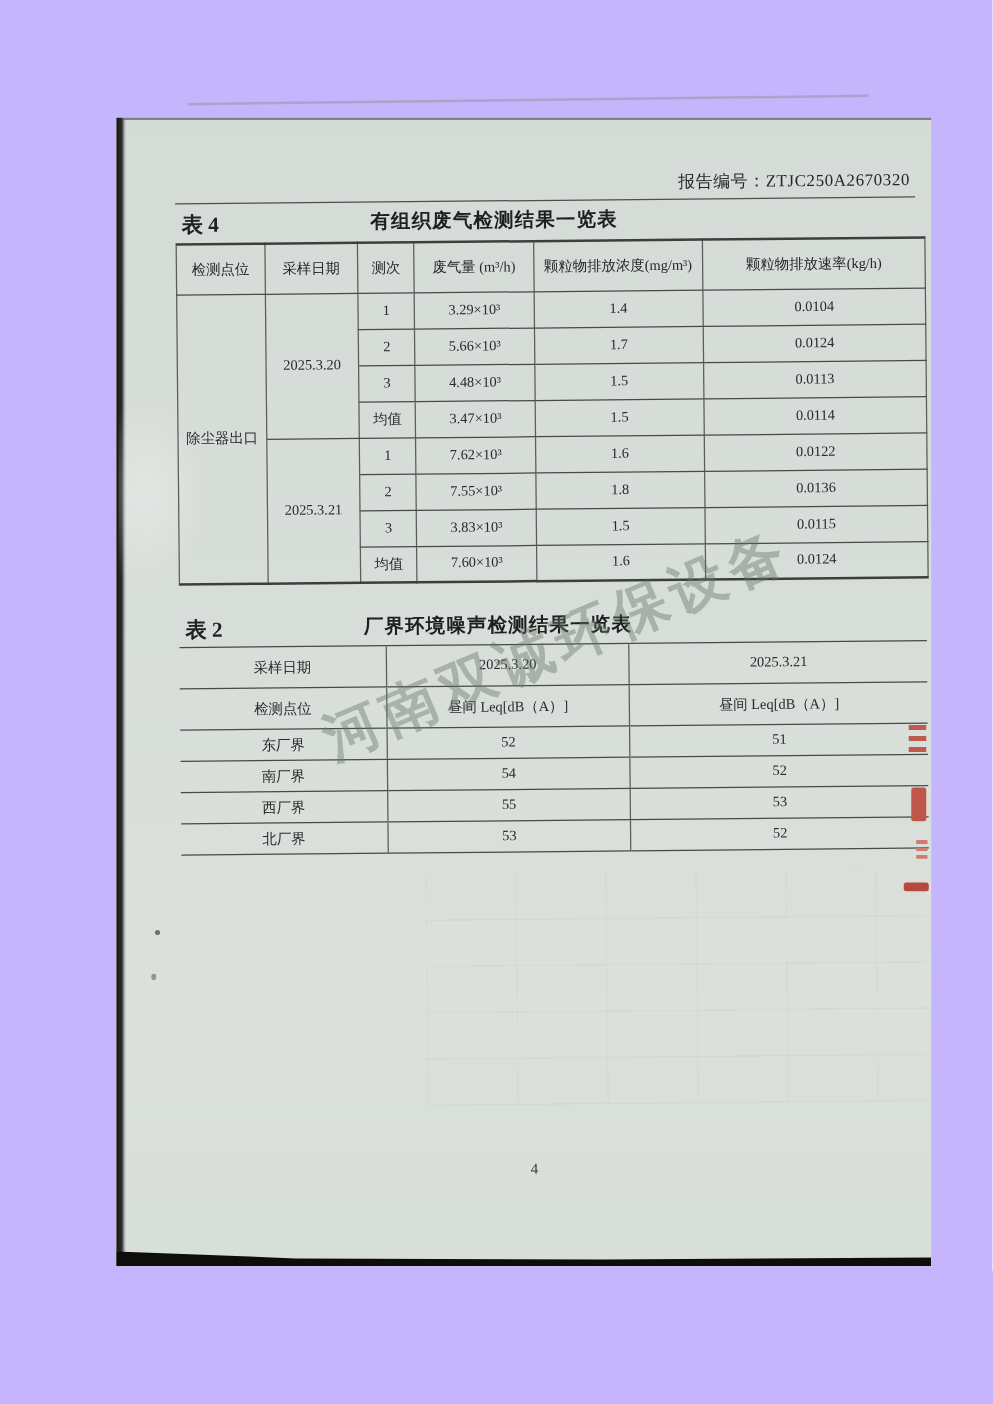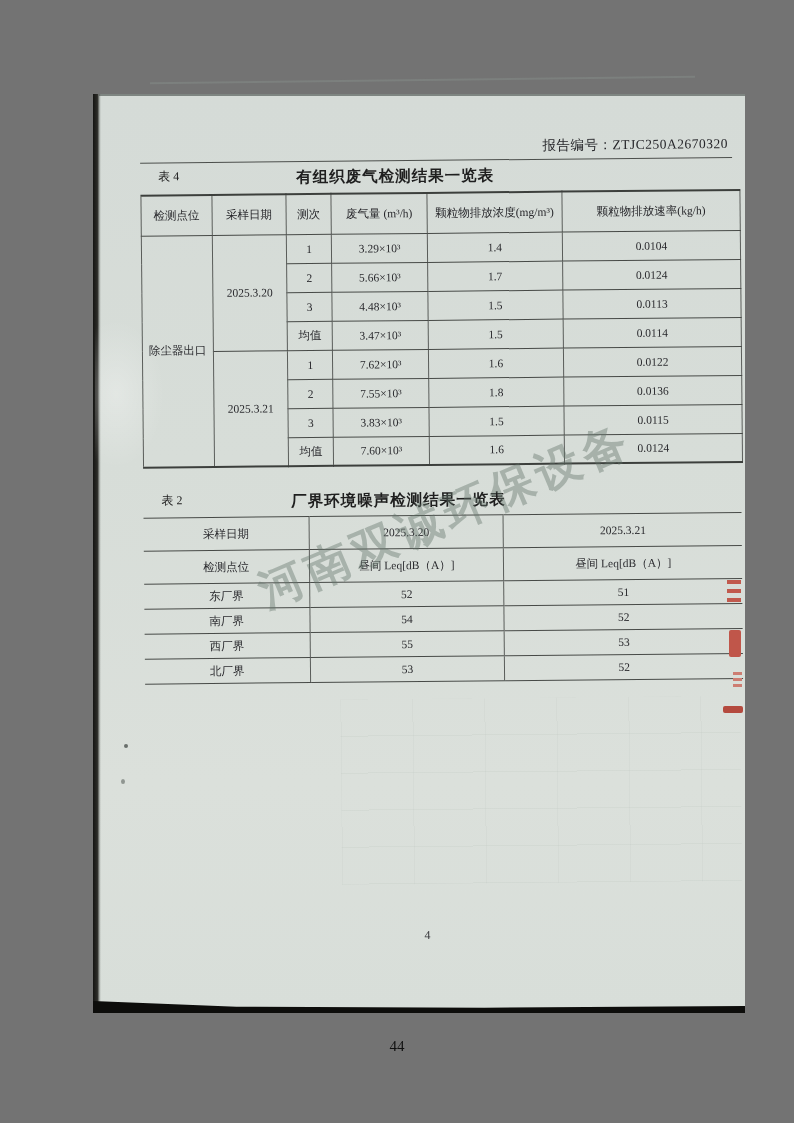--- a/index.html
+++ b/index.html
@@ -1,18 +1,18 @@
 <!DOCTYPE html>
 <html><head>
 <meta charset="utf-8">
 <style>
   * { margin:0; padding:0; box-sizing:border-box; }
   html,body { width:794px; height:1123px; background:#ffffff; overflow:hidden;
               font-family:"Liberation Serif","DejaVu Serif",serif; }
-  .stage { position:relative; width:794px; height:1123px; background:#737373; }
+  .stage { position:relative; width:794px; height:1123px; background:#c4b5fd; }
 
   
   .scan-shadow { position:absolute; left:150px; top:79px; width:545px; height:2px;
                  background:rgba(135,145,140,0.45); transform:rotate(-0.7deg); }
 
   
   .scan { position:absolute; left:93px; top:94px; width:652px; height:919px;
           background:linear-gradient(180deg,#d5dbd7 0%, #d7ddd8 40%, #dbe0db 75%, #d8ded9 100%);
           overflow:hidden; }
   .edge-left { position:absolute; left:0; top:0; width:8px; height:100%;
@@ -30,21 +30,21 @@
   
   .content { position:absolute; left:0; top:0; width:652px; height:919px;
              transform:rotate(-0.55deg); transform-origin:50% 40%; color:#2c2c2c; }
 
   .report-line { position:absolute; top:44px; left:50px; width:600px; text-align:right;
                  padding-right:12px; font-size:13.5px; letter-spacing:0.5px; color:#26262a; }
   .header-rule { position:absolute; top:66px; left:50px; width:592px; height:1px;
                  background:#4c4f4c; }
 
   .tbl-caption { position:absolute; left:50px; width:600px; height:22px; }
-  .tbl-caption .lbl { position:absolute; left:18px; top:0; font-size:12px; font-weight:normal; color:#222; }
+  .tbl-caption .lbl { position:absolute; left:5px; top:0; font-size:17px; font-weight:bold; color:#222; }
   .tbl-caption .ttl { position:absolute; left:0; right:90px; top:0; text-align:center;
                       font-size:15.5px; font-weight:bold; letter-spacing:1px; color:#1f1f1f; }
   .cap4 { top:72px; }
   .cap5 { top:396px; }
 
   table { border-collapse:collapse; table-layout:fixed; position:absolute; left:50px;
           font-size:11.5px; color:#2a2a2e; }
   td,th { text-align:center; vertical-align:middle; font-weight:normal; padding:0 2px;
           overflow:hidden; }
 
@@ -238,14 +238,13 @@
     </div>
 
     <div class="watermark">河南双诚环保设备</div>
 
     <div class="stamp-f sf1"></div>
     <div class="stamp-f sf2"></div>
     <div class="stamp-f sf3"></div>
     <div class="stamp-f sf4"></div>
   </div>
 
-  <div class="doc-pageno">44</div>
 </div>
 
 </body></html>

